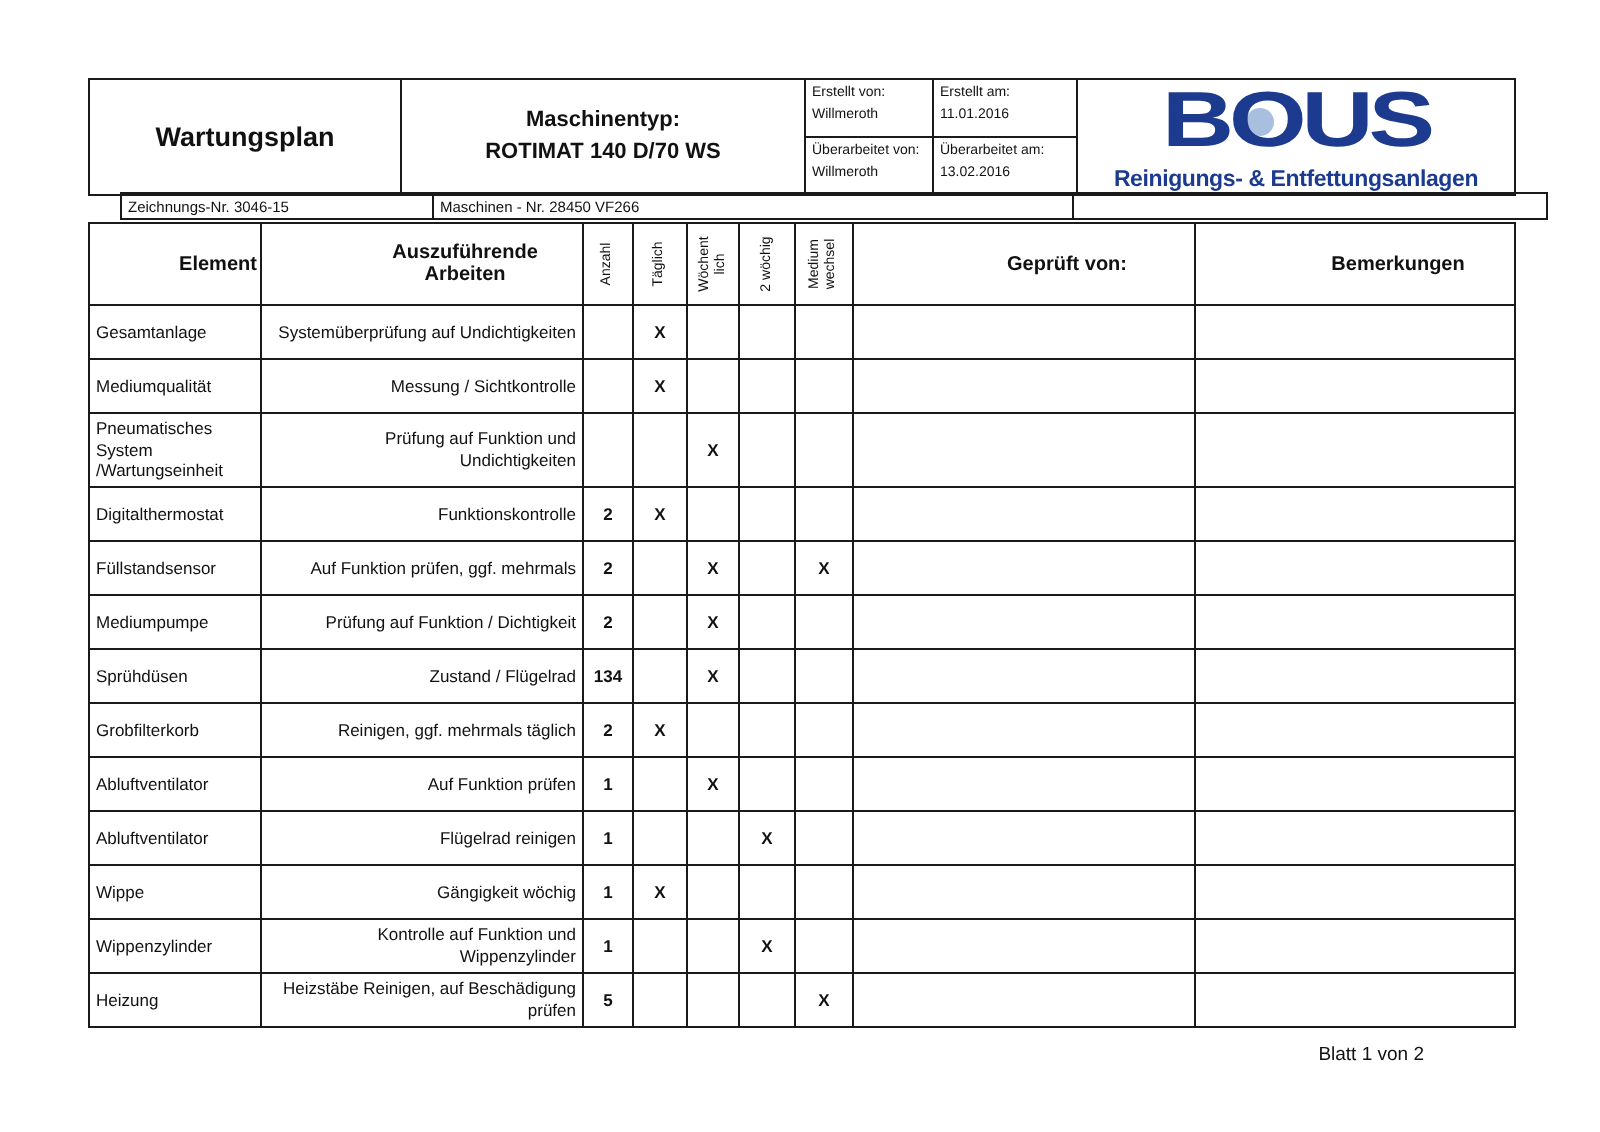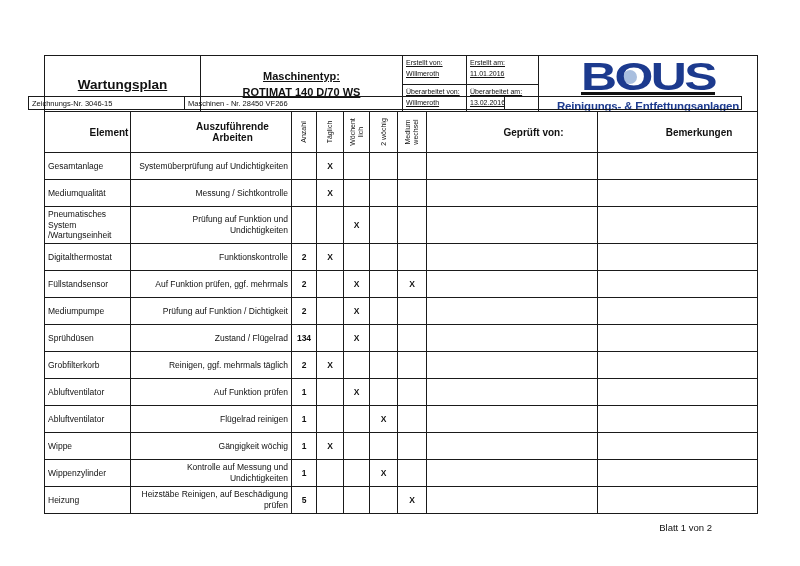--- a/index.html
+++ b/index.html
@@ -4,42 +4,42 @@
 <style>
   html,body{margin:0;padding:0;background:#ffffff;}
   .page{
     position:relative;width:800px;height:566px;background:#ffffff;overflow:hidden;
     font-family:"Liberation Sans","DejaVu Sans",sans-serif;color:#111;
   }
   table{border-collapse:collapse;table-layout:fixed;}
   td,th{border:1px solid #1a1a1a;overflow:hidden;}
 
   
-  .header-table{position:absolute;left:44px;top:55px;width:713px;text-decoration:underline;}
+  .header-table{position:absolute;left:44px;top:39px;width:713px;}
   .header-table tr{height:29px;}
   .cell-title{font-size:13.5px;font-weight:bold;text-align:center;vertical-align:middle;}
   .cell-machine{font-size:11px;font-weight:bold;text-align:center;vertical-align:middle;white-space:pre;line-height:1.4;}
   .cell-meta{font-size:7px;vertical-align:top;padding:2px 3px;line-height:1.5;white-space:pre;}
   .cell-logo{position:relative;vertical-align:top;padding:0;}
   .logo-brand{
     position:relative;margin-top:1px;text-align:center;
     font-size:39px;line-height:39px;font-weight:bold;color:var(--brand,#1c3a8e);
     transform:scaleX(1.28);letter-spacing:-2px;
   }
   .logo-o-accent{
     position:absolute;left:84px;top:14px;width:14px;height:14px;border-radius:50%;
     background:var(--brand-accent,#a9bfdf);
   }
   .logo-tagline{
     text-align:center;font-size:11.5px;font-weight:bold;color:var(--brand,#1c3a8e);
     letter-spacing:-0.2px;margin-top:4px;
   }
 
   
-  .meta-table{position:absolute;left:28px;top:96px;width:713px;}
+  .meta-table{position:absolute;left:60px;top:96px;width:713px;}
   .meta-table tr{height:13px;}
   .meta-table td{font-size:7.5px;padding:0 3px;vertical-align:middle;white-space:nowrap;}
 
   
   .main-table{position:absolute;left:44px;top:111px;width:713px;}
   .main-table thead tr{height:41px;}
   .main-table th{background:#fff;}
   .th-text{font-size:10px;font-weight:bold;text-align:center;vertical-align:middle;padding-left:44px;}
   .rot-th{position:relative;padding:0;}
   .rot{
@@ -264,21 +264,21 @@
           <td class="c-mk">1</td>
           <td class="c-mk">X</td>
           <td class="c-mk"></td>
           <td class="c-mk"></td>
           <td class="c-mk"></td>
           <td class="c-gp"></td>
           <td class="c-bm"></td>
         </tr>
         <tr>
           <td class="c-el">Wippenzylinder</td>
-          <td class="c-ar">Kontrolle auf Messung und Undichtigkeiten</td>
+          <td class="c-ar">Kontrolle auf Funktion und Wippenzylinder</td>
           <td class="c-mk">1</td>
           <td class="c-mk"></td>
           <td class="c-mk"></td>
           <td class="c-mk">X</td>
           <td class="c-mk"></td>
           <td class="c-gp"></td>
           <td class="c-bm"></td>
         </tr>
         <tr>
           <td class="c-el">Heizung</td>

